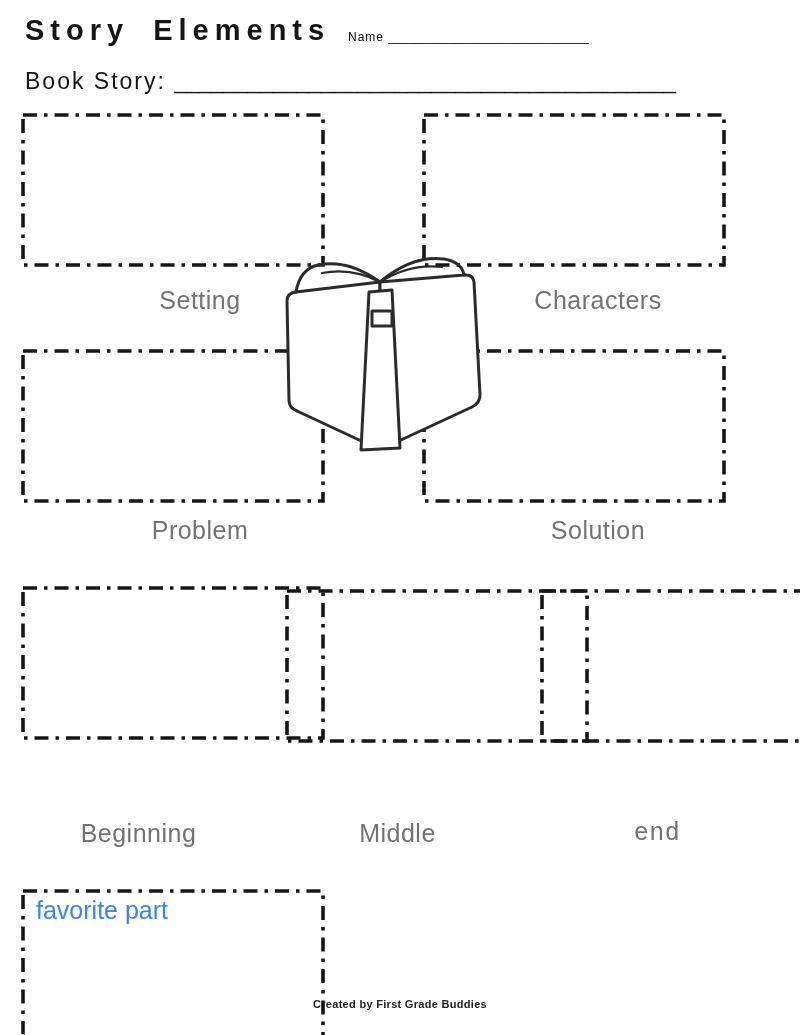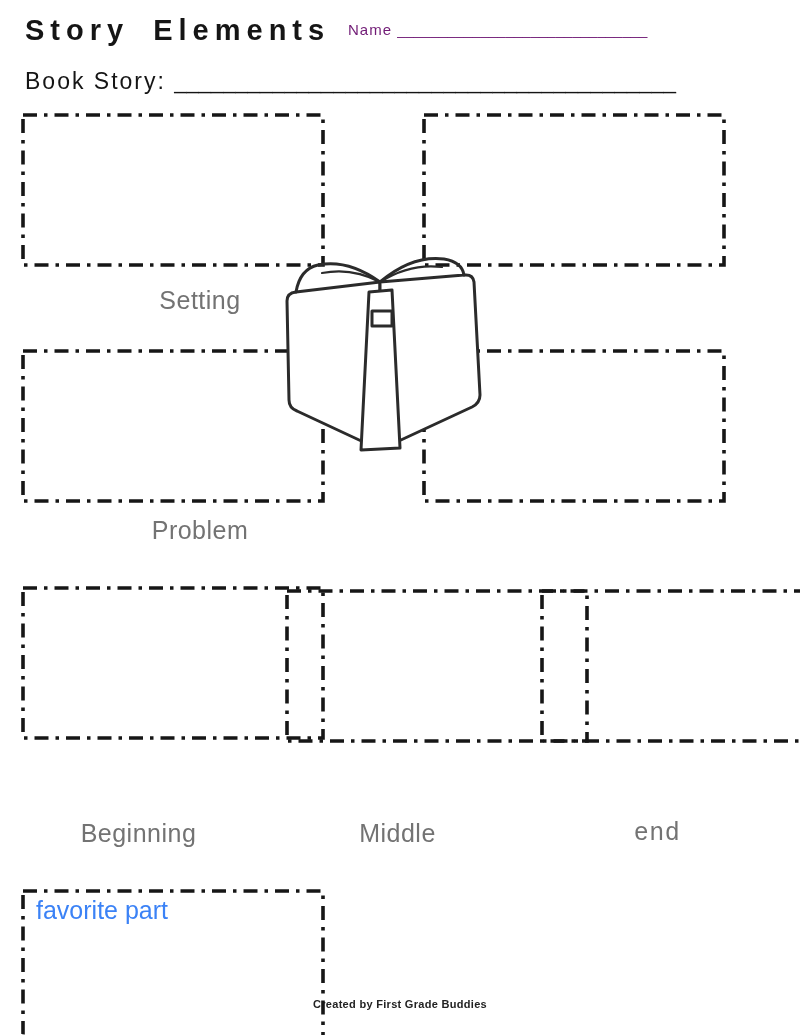--- a/index.html
+++ b/index.html
@@ -6,21 +6,21 @@
   .page{
     position:relative;width:800px;height:1035px;background:#ffffff;
     font-family:"Liberation Sans", sans-serif;color:#111;overflow:hidden;border-radius:28px;
   }
   
   .title{
     position:absolute;left:25px;top:14px;
     font-size:29px;font-weight:bold;letter-spacing:6px;word-spacing:10px;color:#151515;
   }
   .name-row{
-    position:absolute;left:348px;top:21px;font-size:15px;letter-spacing:1px;color:#701a75;
+    position:absolute;left:348px;top:30px;font-size:12px;letter-spacing:1px;color:#000000;
     white-space:nowrap;
   }
   .name-row .line{letter-spacing:0;}
   .booktitle-row{
     position:absolute;left:25px;top:68px;font-size:23px;letter-spacing:2px;color:#151515;
     white-space:nowrap;
   }
   .booktitle-row .line{letter-spacing:0;font-size:22px;}
   
   .box{position:absolute;z-index:1;}
@@ -74,33 +74,35 @@
     <svg class="dash">
         <rect width="100%" height="100%"></rect>
       </svg>
     <div class="box-label">Setting</div>
   </div>
 
   <div class="box" id="box-characters">
     <svg class="dash">
         <rect width="100%" height="100%"></rect>
       </svg>
+    <div class="box-label">Characters</div>
   </div>
 
   <div class="box" id="box-problem">
     <svg class="dash">
         <rect width="100%" height="100%"></rect>
       </svg>
     <div class="box-label">Problem</div>
   </div>
 
   <div class="box" id="box-solution">
     <svg class="dash">
         <rect width="100%" height="100%"></rect>
       </svg>
+    <div class="box-label">Solution</div>
   </div>
 
   <div class="box" id="box-beginning">
     <svg class="dash">
         <rect width="100%" height="100%"></rect>
       </svg>
     <div class="box-label bottom-label">Beginning</div>
   </div>
 
   <div class="box" id="box-middle">

